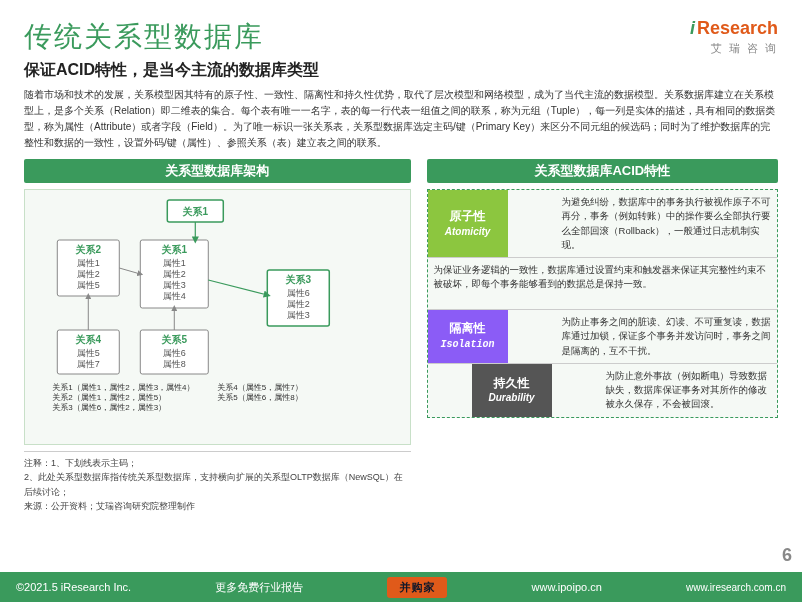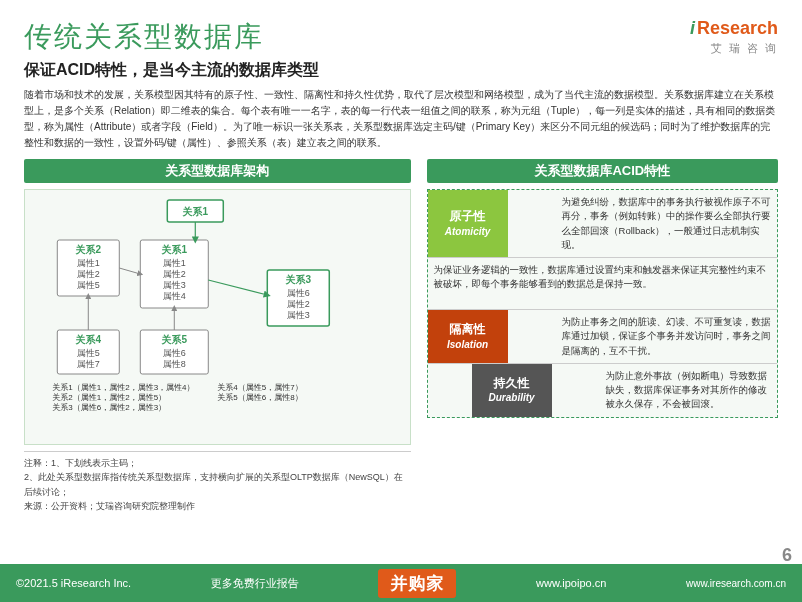--- a/index.html
+++ b/index.html
@@ -154,35 +154,35 @@
       font-size: 9px;
       color: #333;
       border-top: 1px solid #ccc;
       padding-top: 4px;
     }
     .bottom-bar {
       position: absolute;
       bottom: 0;
       left: 0;
       right: 0;
-      height: 38px;
+      height: 30px;
       background: #3a9a5c;
       display: flex;
       align-items: center;
       justify-content: space-between;
       padding: 0 16px;
     }
     .bottom-left {
       font-size: 11px;
       color: #fff;
     }
     .bottom-cta {
       background: #e05a1a;
-      color: #ffffff;
-      font-size: 17px;
+      color: #0f172a;
+      font-size: 11px;
       font-weight: bold;
       padding: 3px 12px;
       border-radius: 3px;
       letter-spacing: 1px;
     }
     .page-num {
       position: absolute;
       bottom: 36px;
       right: 10px;
       font-size: 18px;
@@ -301,21 +301,21 @@
             <div class="acid-label" style="background: rgb(140, 198, 63);">
               <span class="cn">原子性</span>
               <span class="en">Atomicity</span>
             </div>
             <div class="acid-desc">为避免纠纷，数据库中的事务执行被视作原子不可再分，事务（例如转账）中的操作要么全部执行要么全部回滚（Rollback），一般通过日志机制实现。</div>
           </div>
           <div class="acid-row acid-consistency">
             <div class="acid-desc">为保证业务逻辑的一致性，数据库通过设置约束和触发器来保证其完整性约束不被破坏，即每个事务能够看到的数据总是保持一致。</div>
           </div>
           <div class="acid-row acid-isolation">
-            <div class="acid-label" style="background: #c2410c;">
+            <div class="acid-label" style="background: #8b5cf6; font-family: Liberation Mono, monospace;">
               <span class="cn">隔离性</span>
               <span class="en">Isolation</span>
             </div>
             <div class="acid-desc">为防止事务之间的脏读、幻读、不可重复读，数据库通过加锁，保证多个事务并发访问时，事务之间是隔离的，互不干扰。</div>
           </div>
           <div class="acid-row acid-durability">
             <div class="acid-label" style="background: rgb(85, 85, 85);">
               <span class="cn">持久性</span>
               <span class="en">Durability</span>
             </div>

